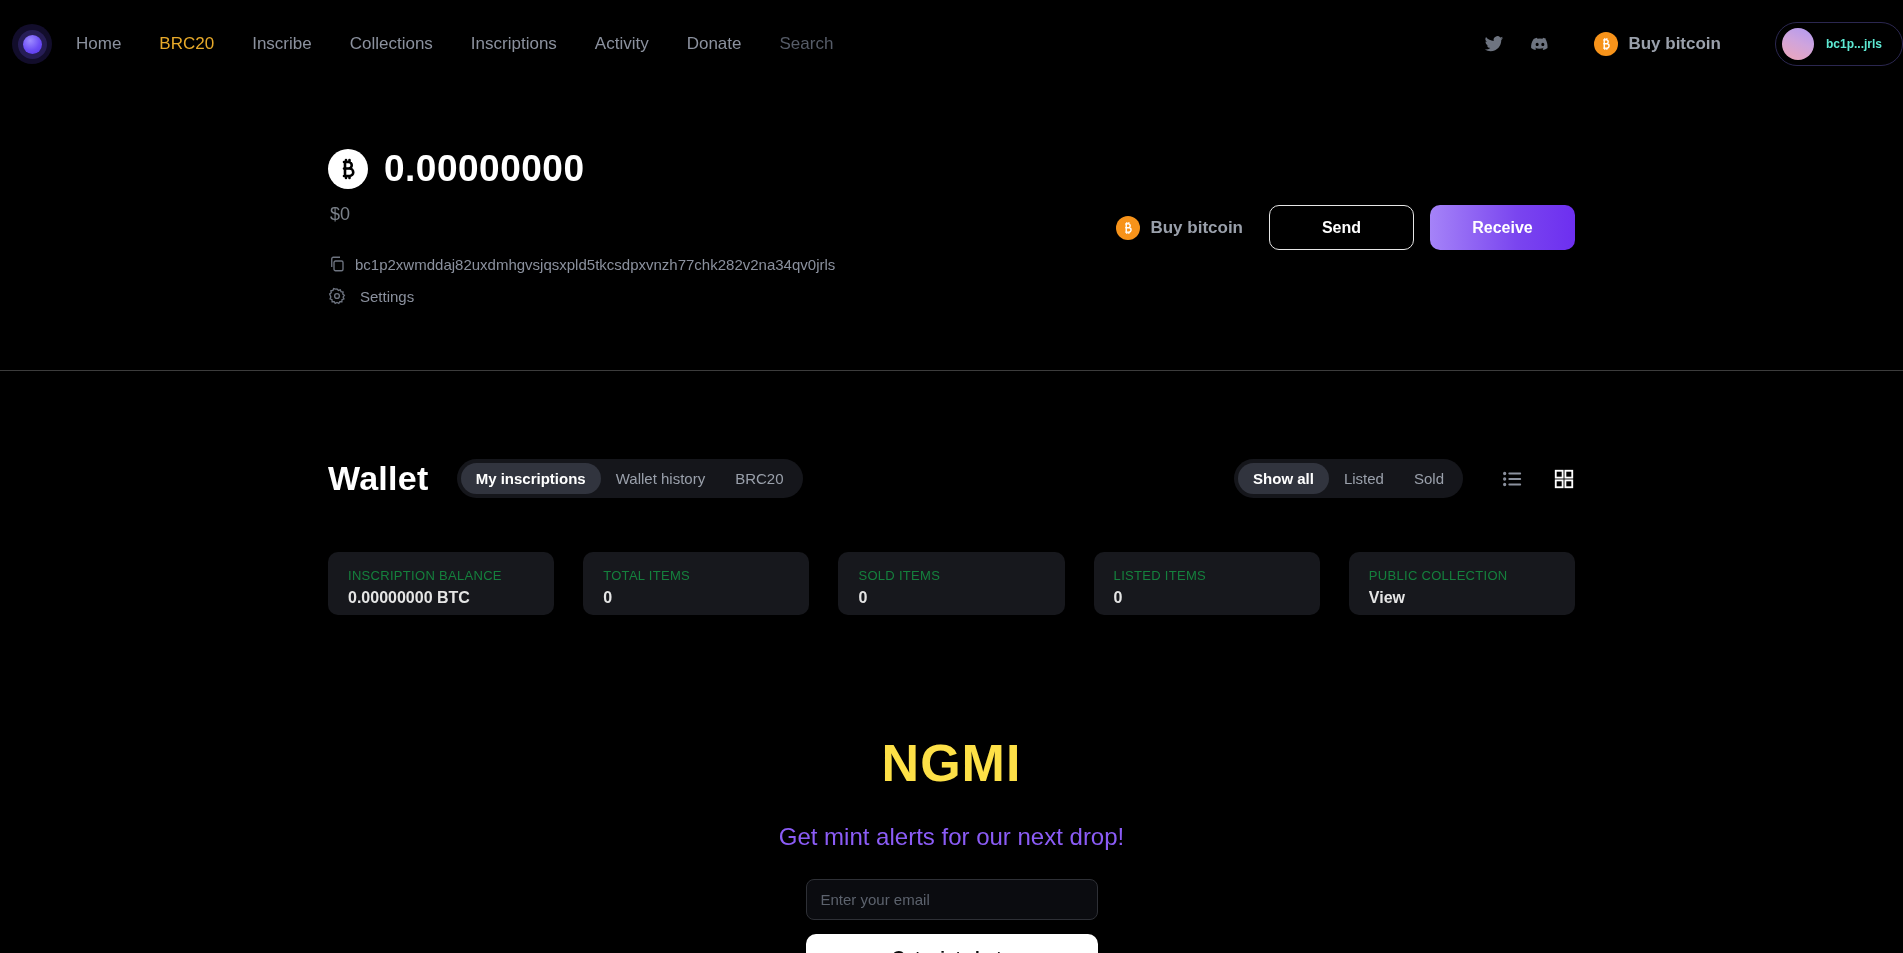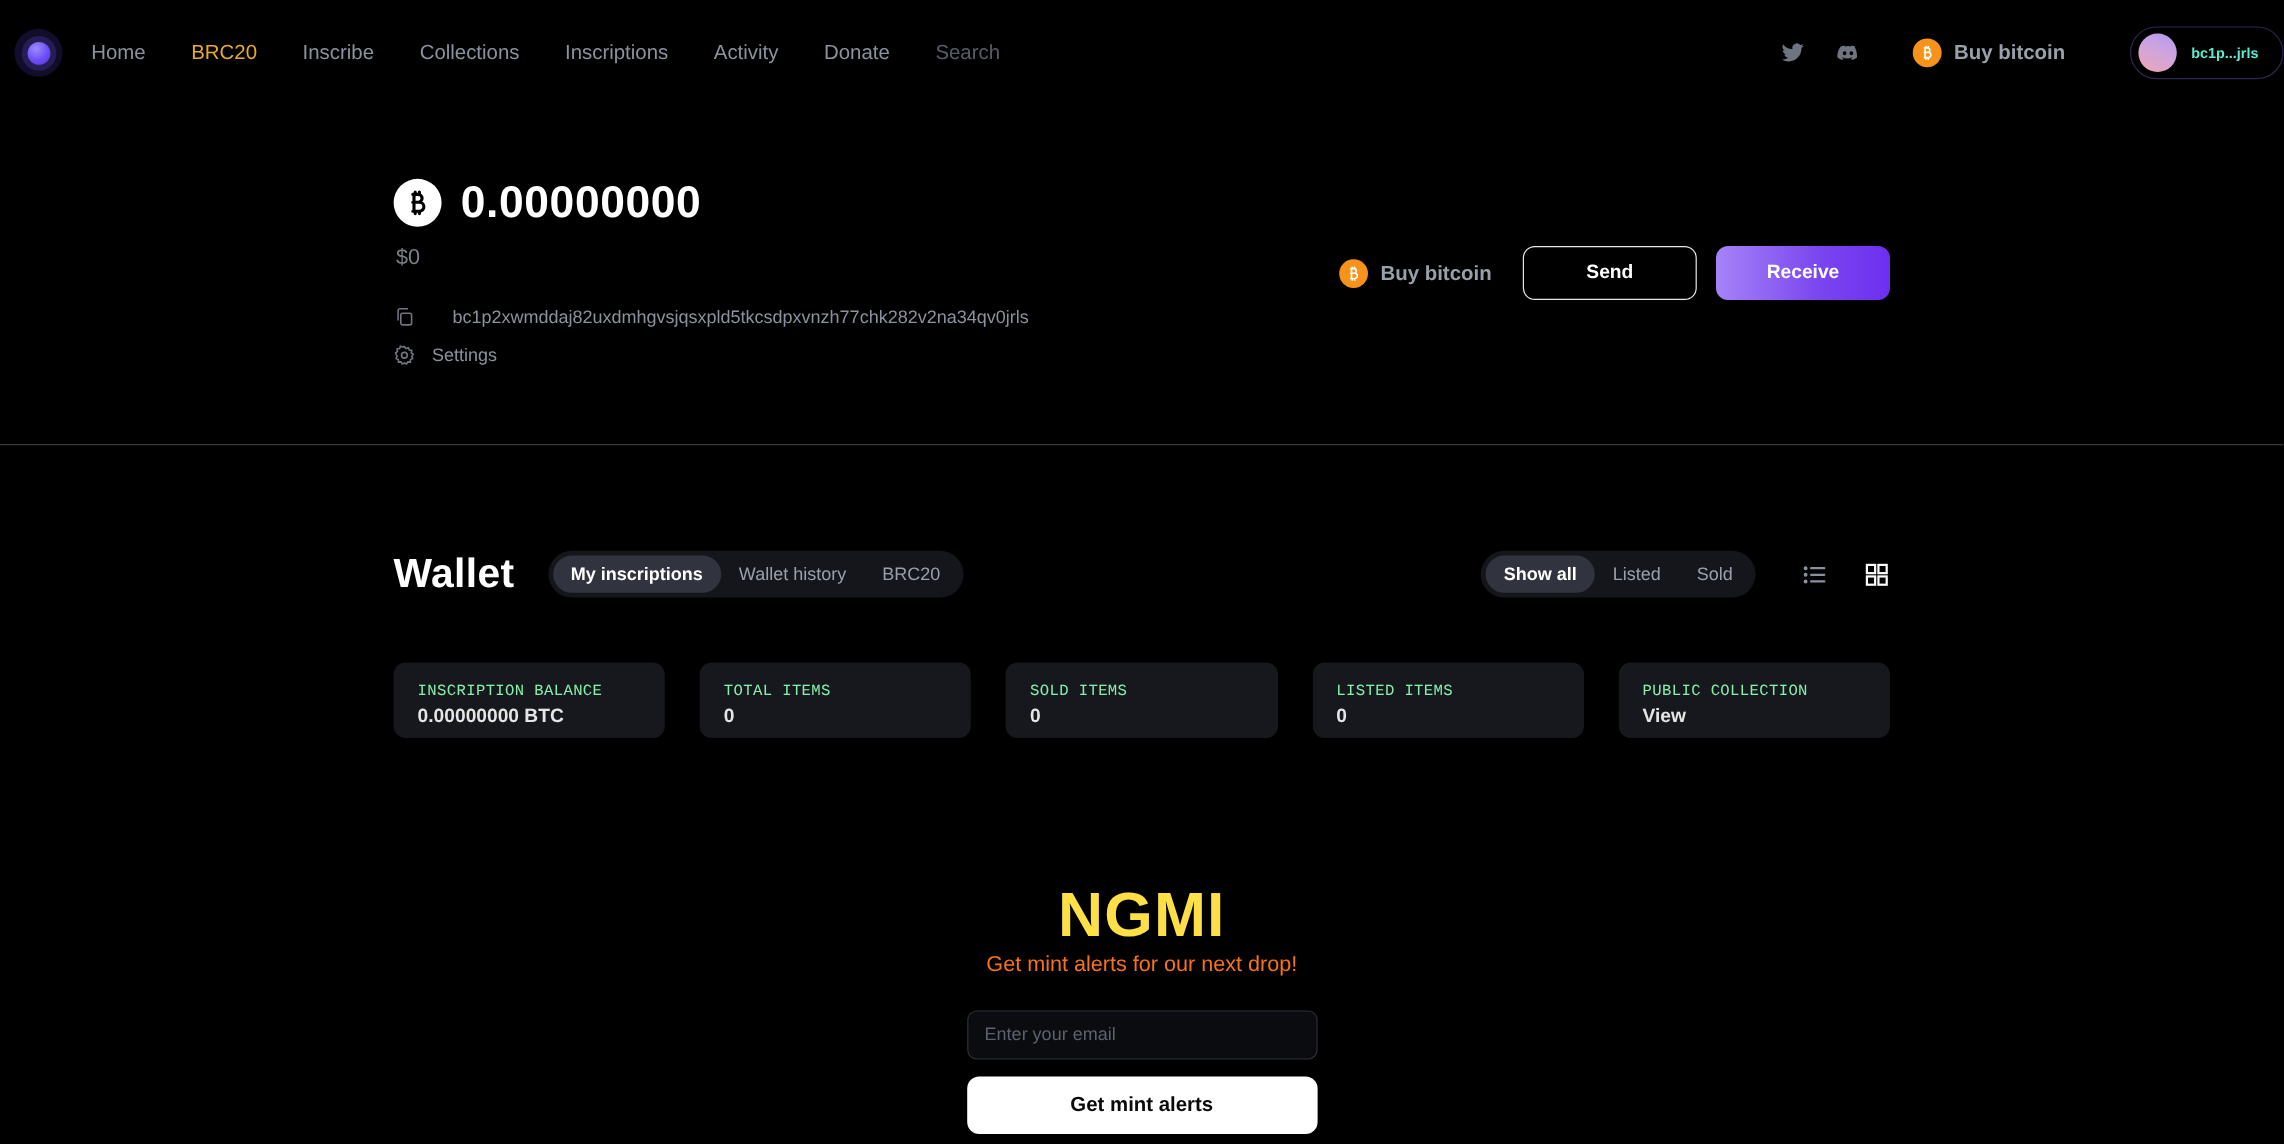--- a/index.html
+++ b/index.html
@@ -37,21 +37,21 @@
   .wallet-pill-label { color:#5eead4; font-size:12px; font-weight:700; }
 
   
   .hero { padding-top:60px; padding-bottom:0; height:282px; position:relative; }
   .balance-row { display:flex; align-items:center; gap:16px; }
   .btc-big { width:40px; height:40px; border-radius:50%; background:#fff;
     display:flex; align-items:center; justify-content:center; }
   .btc-big svg { width:24px; height:24px; stroke:#000; }
   .balance-amount { font-size:37px; font-weight:700; letter-spacing:.5px; }
   .usd { color:#7a8089; font-size:18px; margin-top:14px; margin-left:2px; }
-  .addr-row { display:flex; align-items:center; gap:31px; margin-top:30px; }
+  .addr-row { display:flex; align-items:center; gap:9px; margin-top:30px; }
   .addr-row svg { width:18px; height:18px; stroke:#6e7480; fill:none; }
   .addr-text { color:#8b919e; font-size:15px; }
   .settings-row { display:flex; align-items:center; gap:14px; margin-top:14px; cursor:pointer; }
   .settings-row svg { width:18px; height:18px; stroke:#6e7480; fill:none; }
   .settings-label { color:#8b919e; font-size:15px; }
   .hero-actions { position:absolute; right:0; top:117px; display:flex; align-items:center; gap:16px; }
   .buy-btc-hero { display:flex; align-items:center; gap:10px; cursor:pointer; margin-right:10px; }
   .btn { height:45px; width:145px; border-radius:10px; font-size:16px; font-weight:700;
     display:flex; align-items:center; justify-content:center; cursor:pointer; border:none; }
   .btn-send { background:#000; border:1px solid #e6e6e6; color:#fff; }
@@ -66,27 +66,27 @@
     padding:4px; margin-left:28px; }
   .seg { color:#9aa0ab; font-size:15px; padding:7px 15px; border-radius:999px; cursor:pointer;
     white-space:nowrap; }
   .seg.active { background:#31343e; color:#fff; font-weight:700; }
   .wallet-head-right { margin-left:auto; display:flex; align-items:center; gap:28px; }
   .view-icons { display:flex; align-items:center; gap:30px; margin-left:10px; }
   .view-icons svg { cursor:pointer; }
 
   .stats-row { display:flex; gap:29px; margin-top:54px; }
   .stat-card { flex:1; background:#17181d; border-radius:10px; padding:16px 20px; height:63px; }
-  .stat-label { color:#86efac; font-size:13px; letter-spacing:.3px;font-family:Liberation Mono, monospace; }
+  .stat-label { color:#15803d; font-size:13px; letter-spacing:.3px; }
   .stat-value { color:#e5e5e5; font-size:16px; font-weight:700; margin-top:6px; }
 
   
   .newsletter { margin-top:118px; display:flex; flex-direction:column; align-items:center; }
   .ngmi { font-size:52px; font-weight:800; color:#fde047; letter-spacing:1px; }
-  .mint-sub { font-size:18px; color:#f97316; }
+  .mint-sub { font-size:24px; color:#8b5cf6; margin-top:30px; }
   .email-input { margin-top:28px; width:292px; height:41px; background:#0b0c10;
     border:1px solid #2e3036; border-radius:8px; padding:0 14px; color:#d5d8dd; font-size:15px; outline:none; }
   .email-input::placeholder { color:#5c626d; }
   .mint-btn { margin-top:14px; width:292px; height:48px; background:#fff; color:#0a0a0a;
     font-size:17px; font-weight:700; border:none; border-radius:10px; cursor:pointer; }
 </style>
 </head>
 <body>
 
 <div class="nav">

